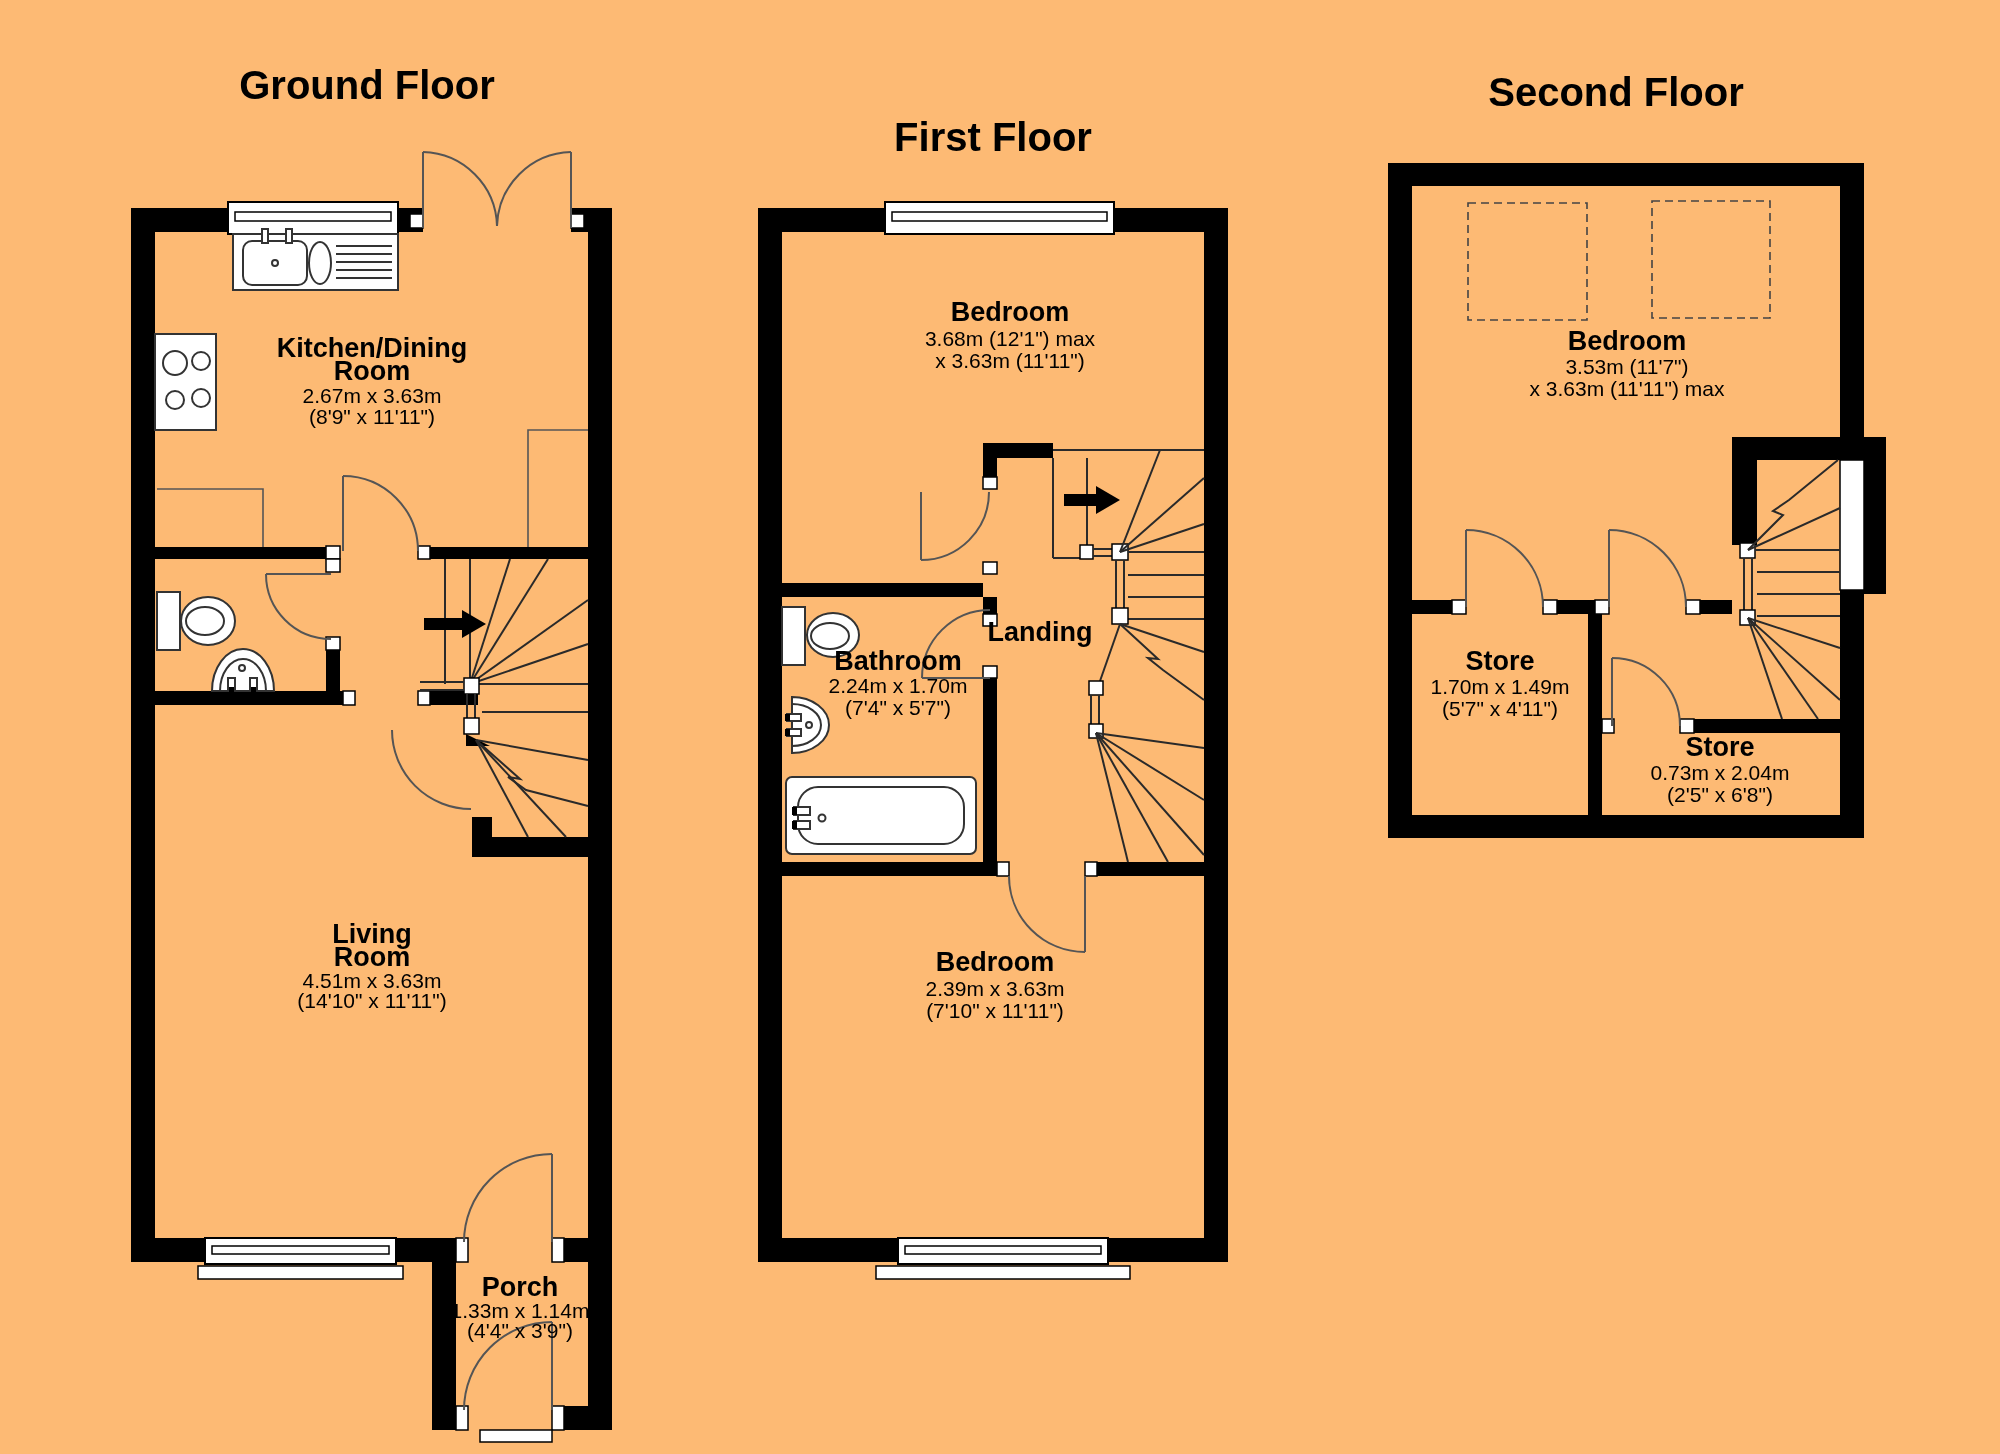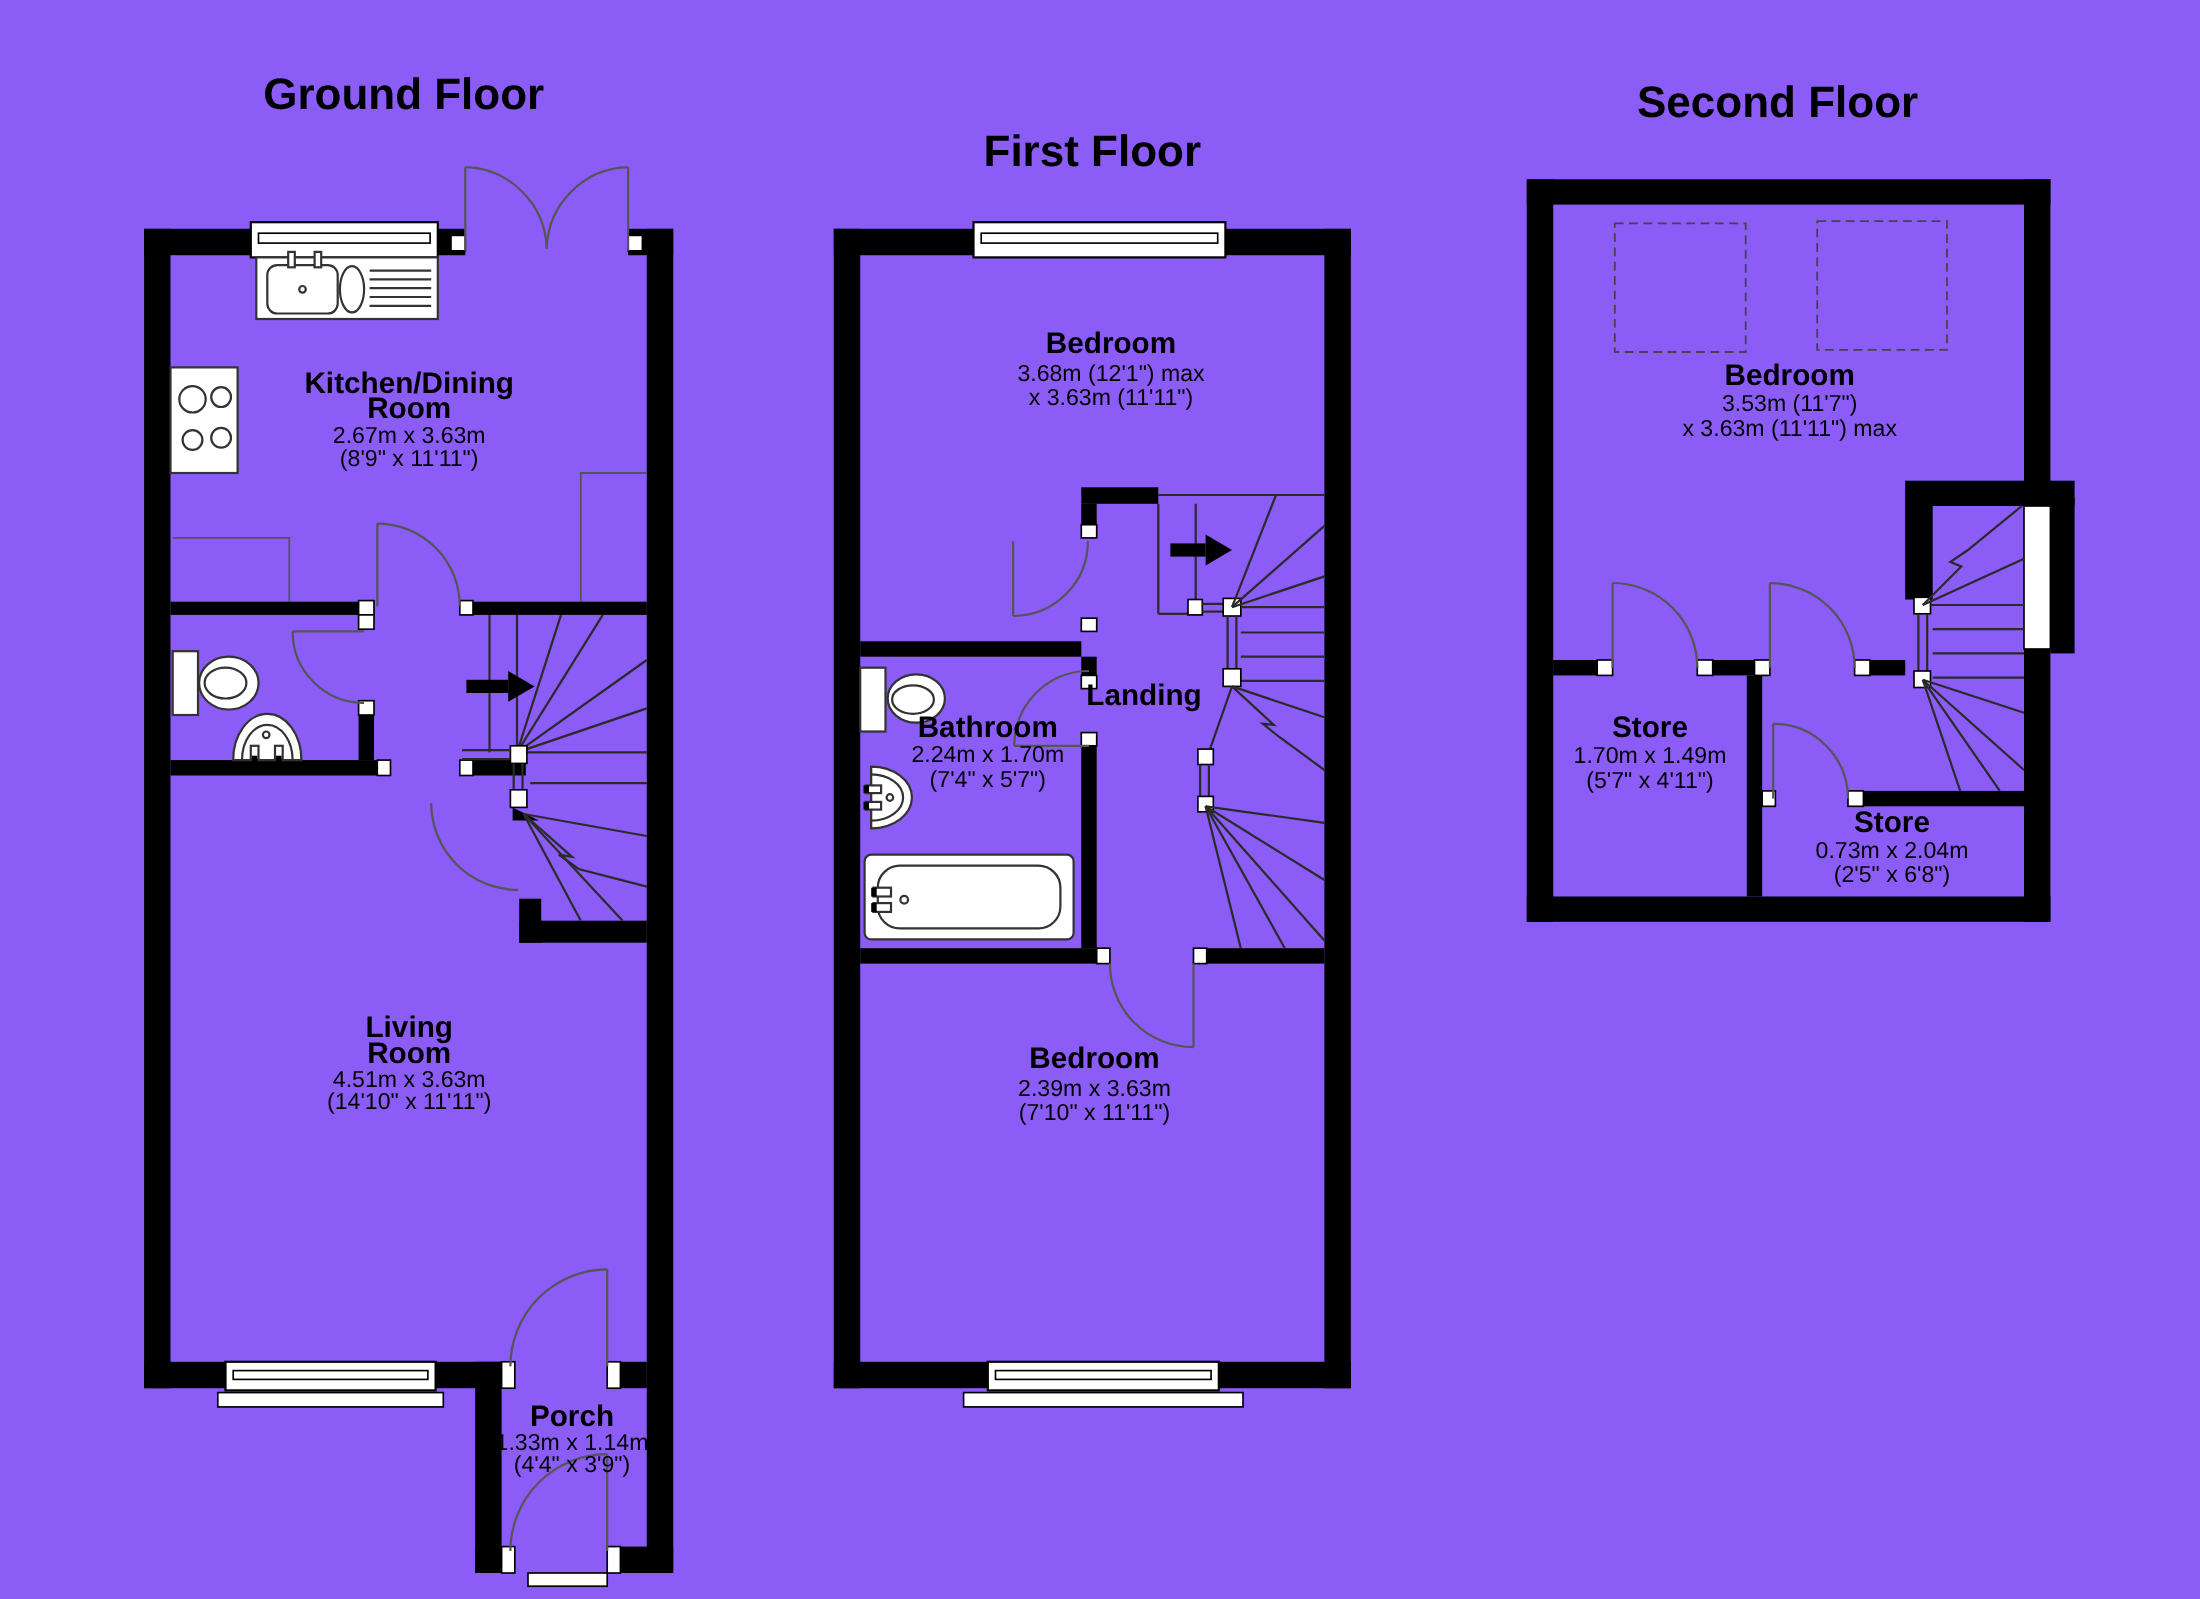--- a/index.html
+++ b/index.html
@@ -1,16 +1,16 @@
 <!DOCTYPE html>
 <html><head>
 <meta charset="utf-8">
 <style>
   html,body{margin:0;padding:0;background:#ffffff;}
-  .stage{position:relative;width:2000px;height:1454px;background:#8b5cf6;overflow:hidden;}
+  .stage{position:relative;width:2000px;height:1454px;background:#fdba74;overflow:hidden;}
   svg{display:block;}
   svg text{font-family:"Liberation Sans","DejaVu Sans",sans-serif;fill:#000;}
   .title{font-size:40px;font-weight:700;}
   .rname{font-size:27px;font-weight:700;}
   .rdim{font-size:21px;font-weight:400;}
   .w{fill:#000;stroke:none;}
   .j{fill:#fff;stroke:#000;stroke-width:1.5;}
   .t{stroke:#2a2a2a;stroke-width:2;fill:none;}
   .tt{stroke:#555;stroke-width:1.6;fill:none;}
   .d{stroke:#555;stroke-width:2;fill:none;}

